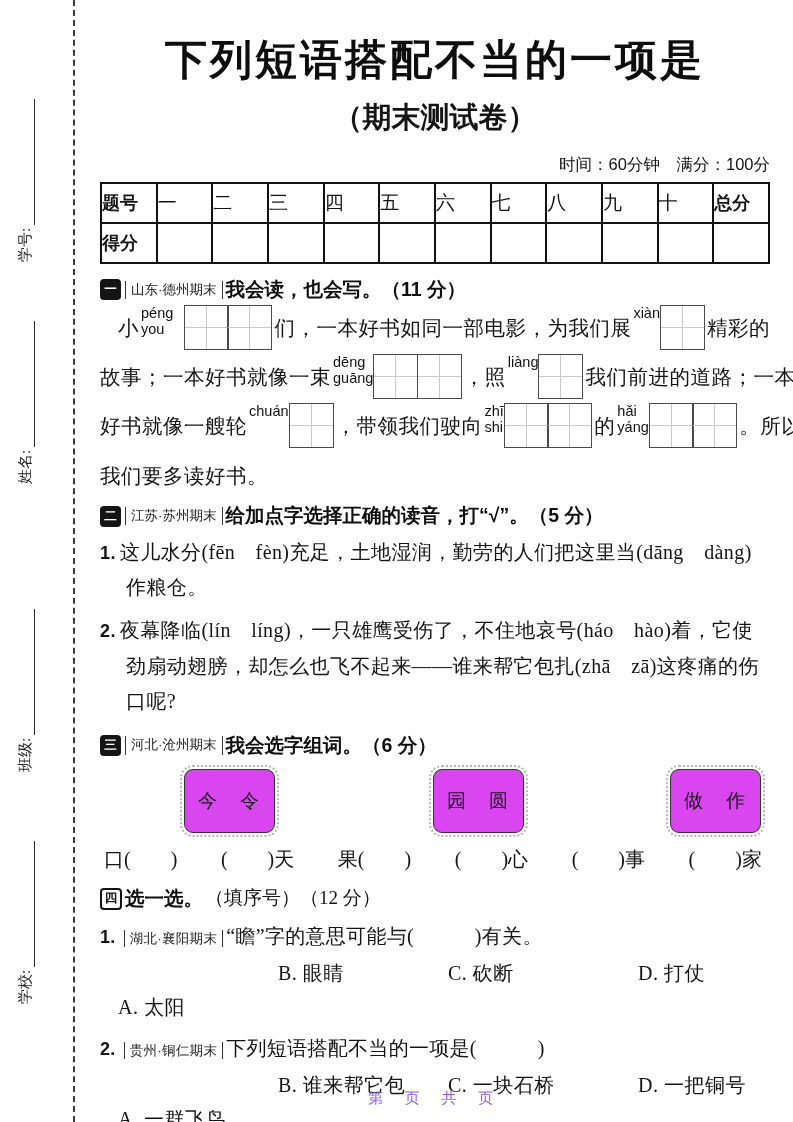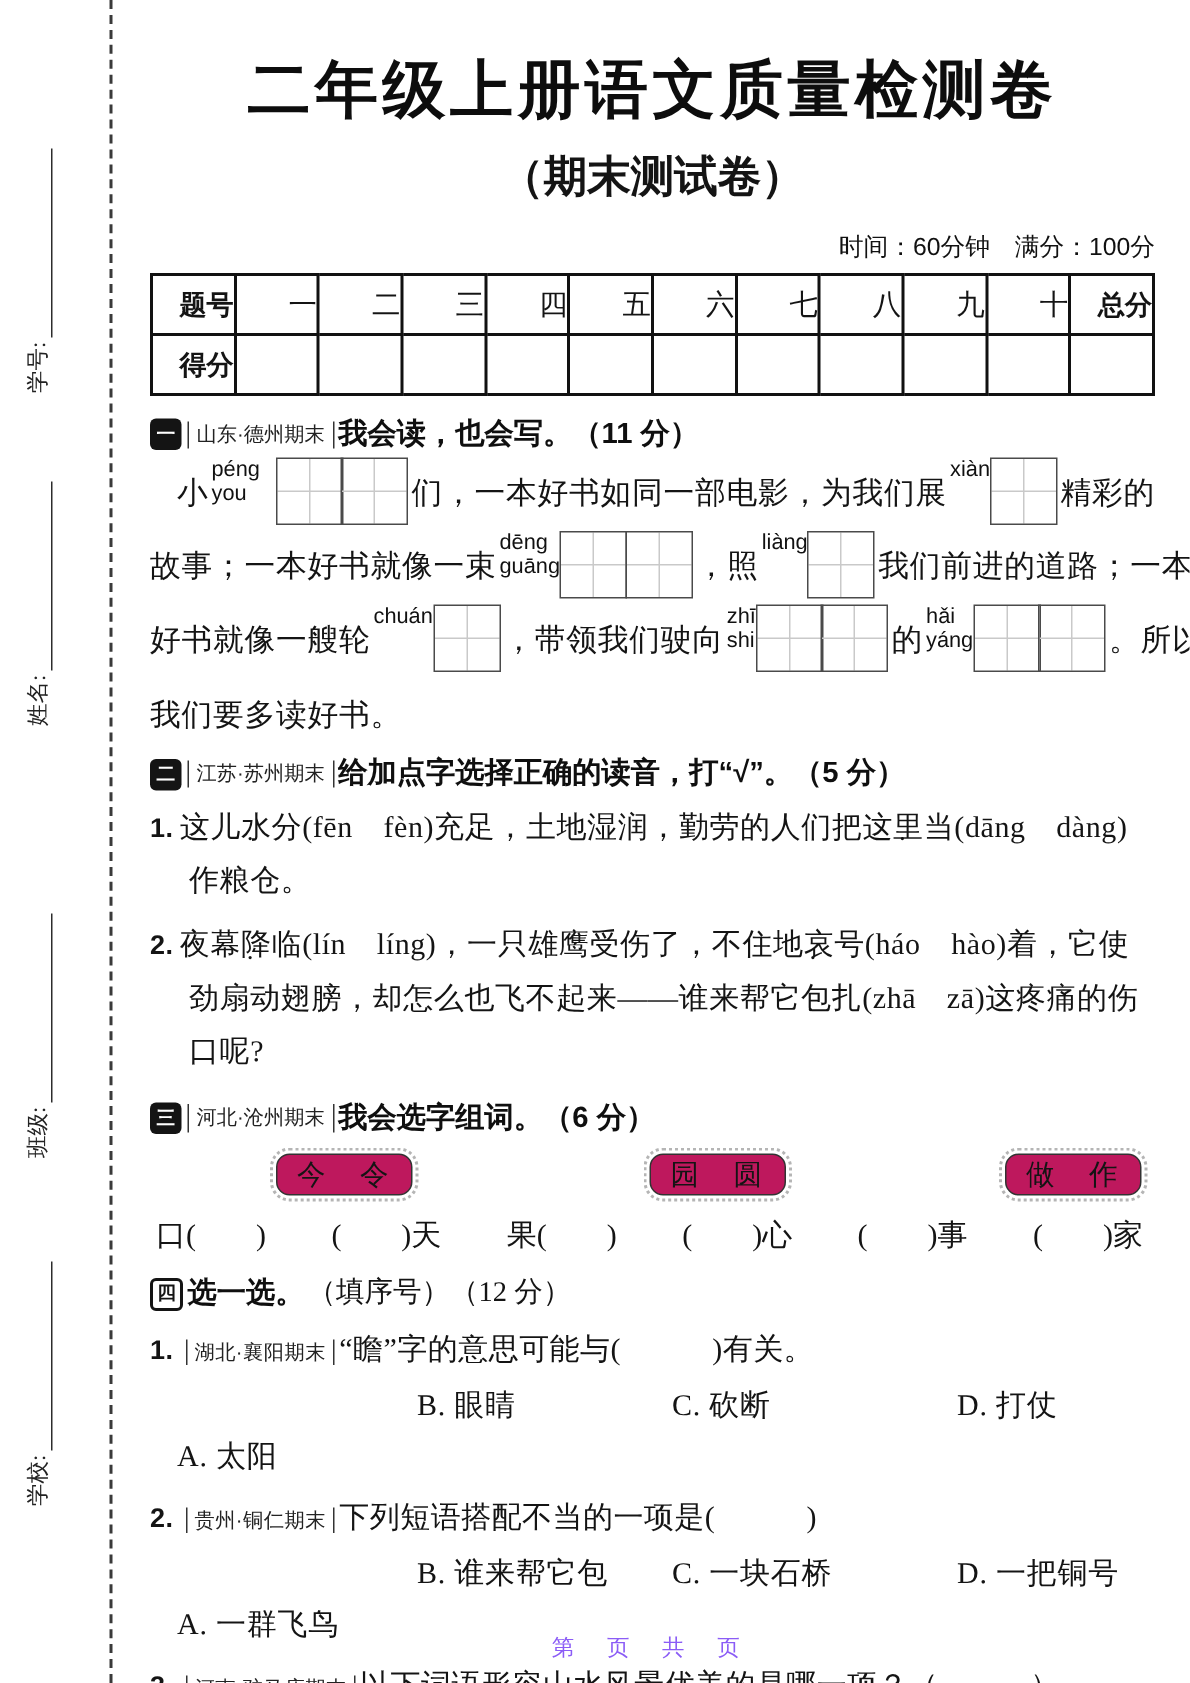--- a/index.html
+++ b/index.html
@@ -19,21 +19,21 @@
   
   .content{position:absolute;left:100px;top:0;width:670px;}
   .title{
     margin-top:32px;text-align:center;font-family:"Liberation Sans","DejaVu Sans",sans-serif;
     font-weight:900;font-size:42px;letter-spacing:3px;color:#0d0d0d;
   }
   .subtitle{margin-top:10px;text-align:center;font-family:Liberation Serif, serif;font-weight:800;font-size:29px;}
   .meta{margin-top:16px;text-align:right;font-family:"Liberation Sans",sans-serif;font-size:16.5px;color:#111;}
   
   table.score{width:100%;border-collapse:collapse;margin-top:6px;table-layout:fixed;}
-  table.score td{border:2px solid #111;height:38px;text-align:right;font-size:19px;padding:0;}
+  table.score td{border:2px solid #111;height:38px;text-align:left;font-size:19px;padding:0;}
   table.score td.lab{font-weight:700;font-size:18px;}
   
   .sec-head{display:flex;align-items:center;margin-top:14px;line-height:1.2;}
   .sec-icon{
     flex:0 0 auto;width:21px;height:21px;background:#141414;color:#fff;border-radius:4px;
     display:flex;align-items:center;justify-content:center;
     font-family:"Liberation Sans",sans-serif;font-size:12.5px;font-weight:700;
   }
   .sec-icon.outline{background:#fff;color:#141414;border:2px solid #141414;width:18px;height:18px;}
   .src-tag{font-size:13.5px;color:#222;padding:1px 5px;margin:0 3px 0 4px;border-left:1.5px solid #333;border-right:1.5px solid #333;font-family:"Liberation Sans",sans-serif;}
@@ -55,22 +55,22 @@
   .plain-line{margin-top:14px;font-size:20.5px;letter-spacing:0.5px;}
   .indent1{padding-left:18px;}
   
   .q2item{margin:7px 0 0 0;font-size:20px;line-height:1.78;padding-left:26px;text-indent:-26px;letter-spacing:0.4px;}
   .no{font-family:"Liberation Sans",sans-serif;font-weight:700;font-size:18px;margin-right:4px;}
   .dotchar{position:relative;}
   .dotchar::after{content:"•";position:absolute;left:50%;transform:translateX(-50%);bottom:-0.52em;font-size:9px;color:#111;}
   
   .choice-row{display:flex;margin-top:12px;}
   .cbox{
-    border:1.5px solid #333;border-radius:9px;padding:0 13px;font-size:19px;letter-spacing:2px;
-    outline:2px dotted #b5b5b5;outline-offset:2px;background:#be185d;
+    border:1.5px solid #333;border-radius:9px;padding:18px 13px;font-size:19px;letter-spacing:2px;
+    outline:2px dotted #b5b5b5;outline-offset:2px;background:#d946ef;
   }
   .cbox.b1{margin-left:84px;} .cbox.b2{margin-left:158px;} .cbox.b3{margin-left:146px;}
   .answer-row{display:flex;justify-content:space-between;margin-top:13px;font-size:20px;padding:0 8px 0 4px;}
   
   .q4item{margin-top:9px;font-size:20px;line-height:1.6;letter-spacing:0.3px;}
   .opts{display:flex;margin-top:5px;padding-left:18px;font-size:20px;letter-spacing:0.5px;}
   .opts .opt:nth-child(1){width:160px;margin-top:34px;} .opts .opt:nth-child(2){width:170px;} .opts .opt:nth-child(3){width:190px;}
   
   .footer{position:absolute;left:100px;width:670px;bottom:14px;text-align:center;font-size:15px;letter-spacing:9px;color:#8b5cf6;}
 </style>
@@ -91,21 +91,21 @@
   <span>班级:</span>
   <span class="blank"></span>
 </div>
 <div class="seal-field" style="top:1004px;">
   <span>学校:</span>
   <span class="blank"></span>
 </div>
 
 <div class="content">
 
-  <div class="title">二年级上册语文质量检测卷</div>
+  <div class="title">下列短语搭配不当的一项是</div>
   <div class="subtitle">（期末测试卷）</div>
   <div class="meta">时间：60分钟　满分：100分</div>
 
   <table class="score">
     <tbody>
         <tr>
       <td class="lab">题号</td>
       <td>一</td>
       <td>二</td>
       <td>三</td>

